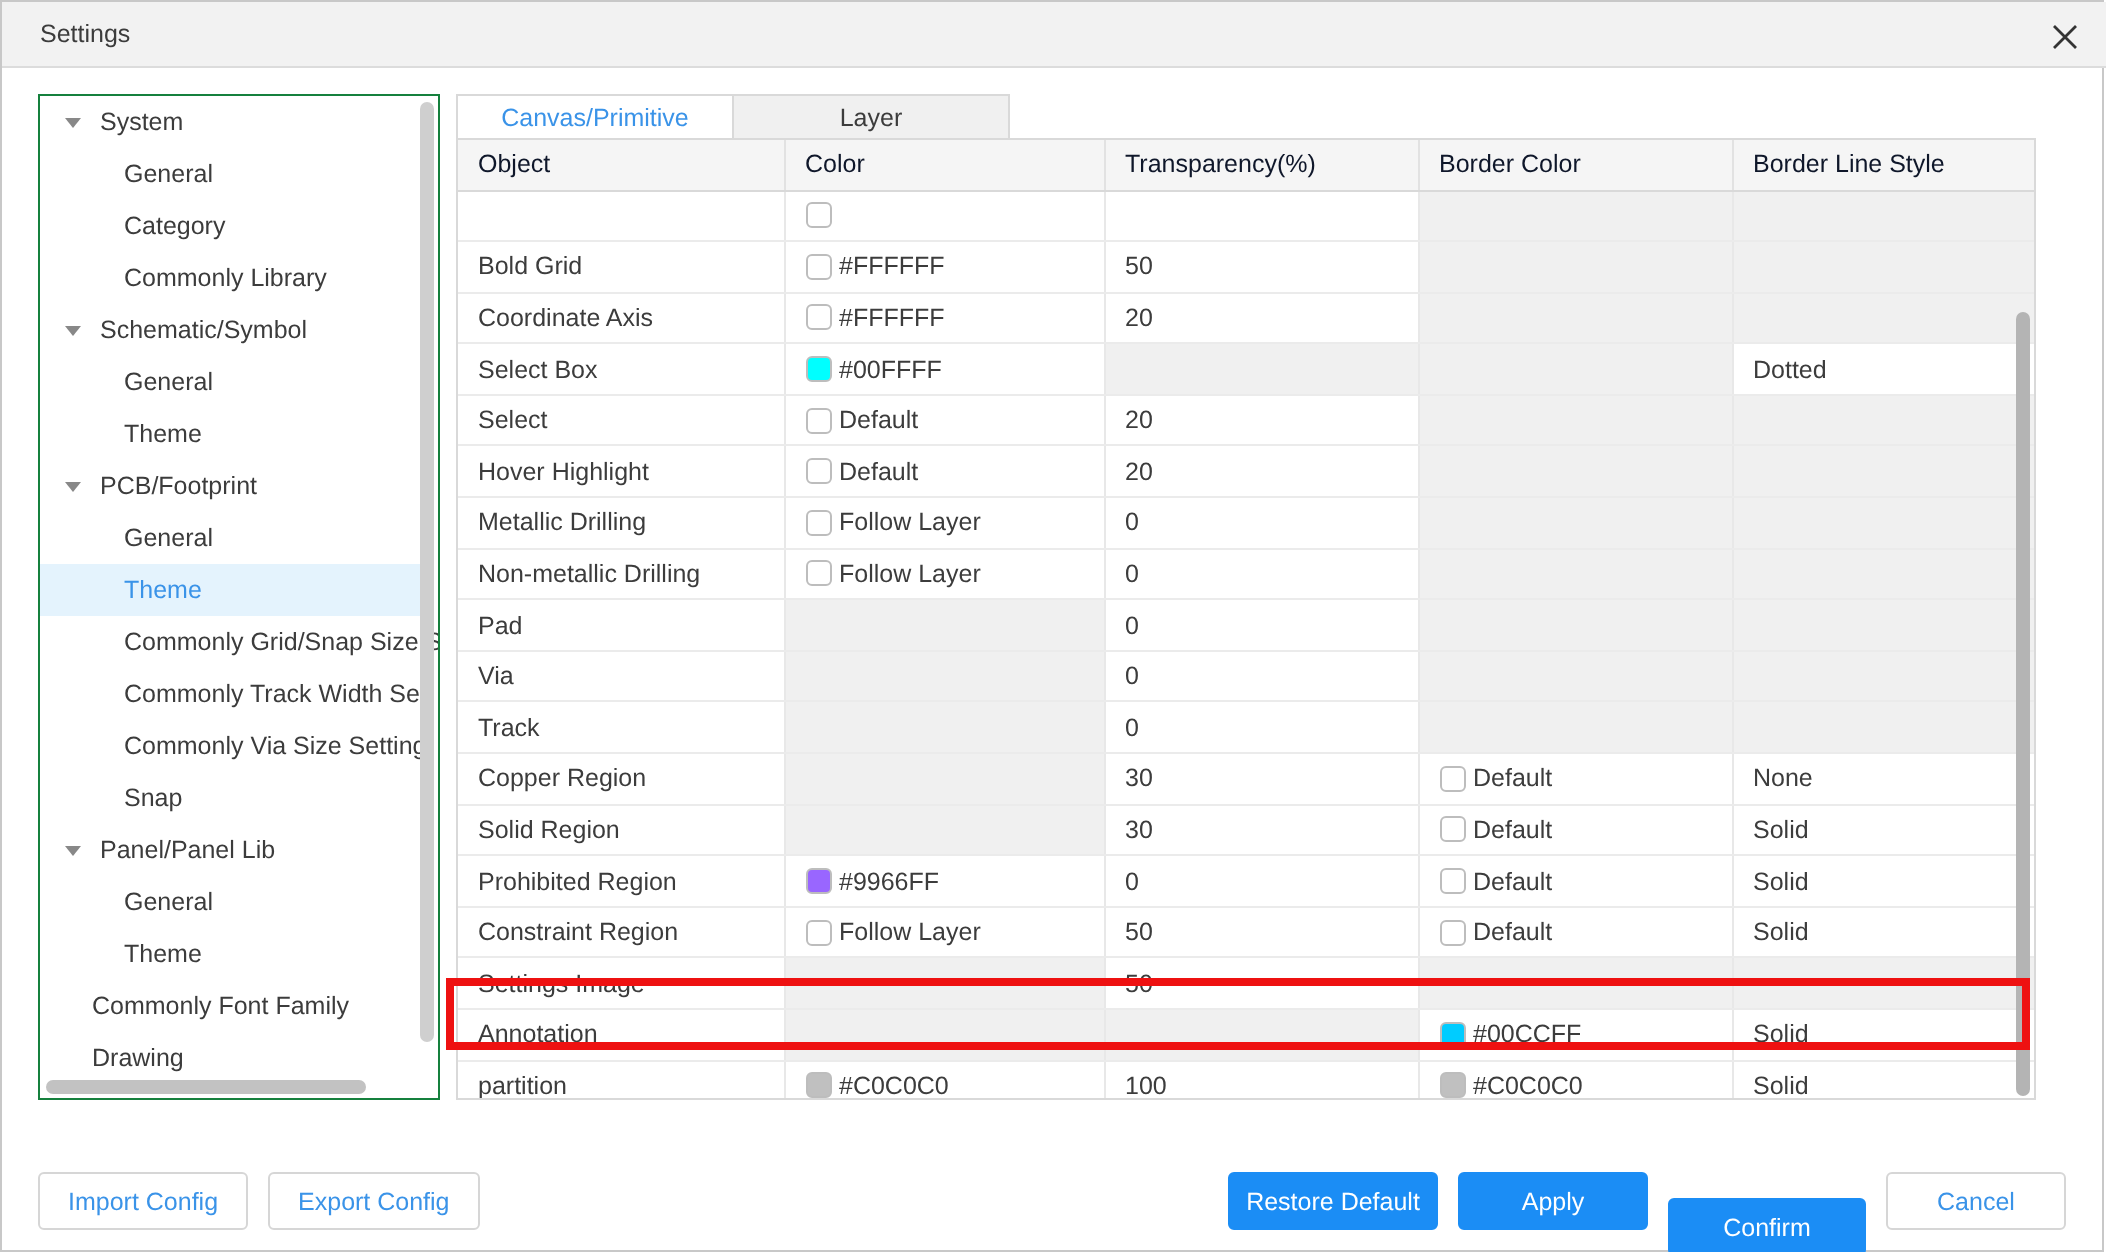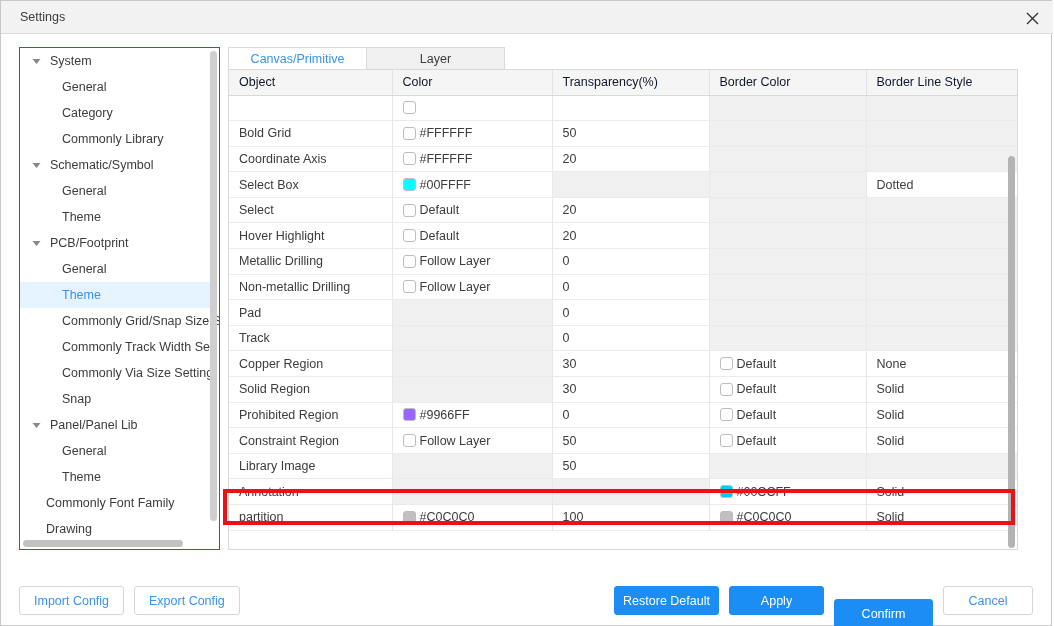--- a/index.html
+++ b/index.html
@@ -431,20 +431,31 @@
               <td class="disabled">
                 <div class="cell-inner"></div>
               </td>
               <td>0</td>
               <td class="disabled">
                 <div class="cell-inner"></div>
               </td>
               <td class="disabled"></td>
             </tr>
             <tr>
+              <td>Via</td>
+              <td class="disabled">
+                <div class="cell-inner"></div>
+              </td>
+              <td>0</td>
+              <td class="disabled">
+                <div class="cell-inner"></div>
+              </td>
+              <td class="disabled"></td>
+            </tr>
+            <tr>
               <td>Track</td>
               <td class="disabled">
                 <div class="cell-inner"></div>
               </td>
               <td>0</td>
               <td class="disabled">
                 <div class="cell-inner"></div>
               </td>
               <td class="disabled"></td>
             </tr>
@@ -504,21 +515,21 @@
               <td>50</td>
               <td>
                 <div class="cell-inner">
                   <span class="swatch" style="background: rgb(255, 255, 255);"></span>
                   <span>Default</span>
                 </div>
               </td>
               <td>Solid</td>
             </tr>
             <tr>
-              <td>Library Image</td>
+              <td>Settings Image</td>
               <td class="disabled">
                 <div class="cell-inner"></div>
               </td>
               <td>50</td>
               <td class="disabled">
                 <div class="cell-inner"></div>
               </td>
               <td class="disabled"></td>
             </tr>
             <tr>

